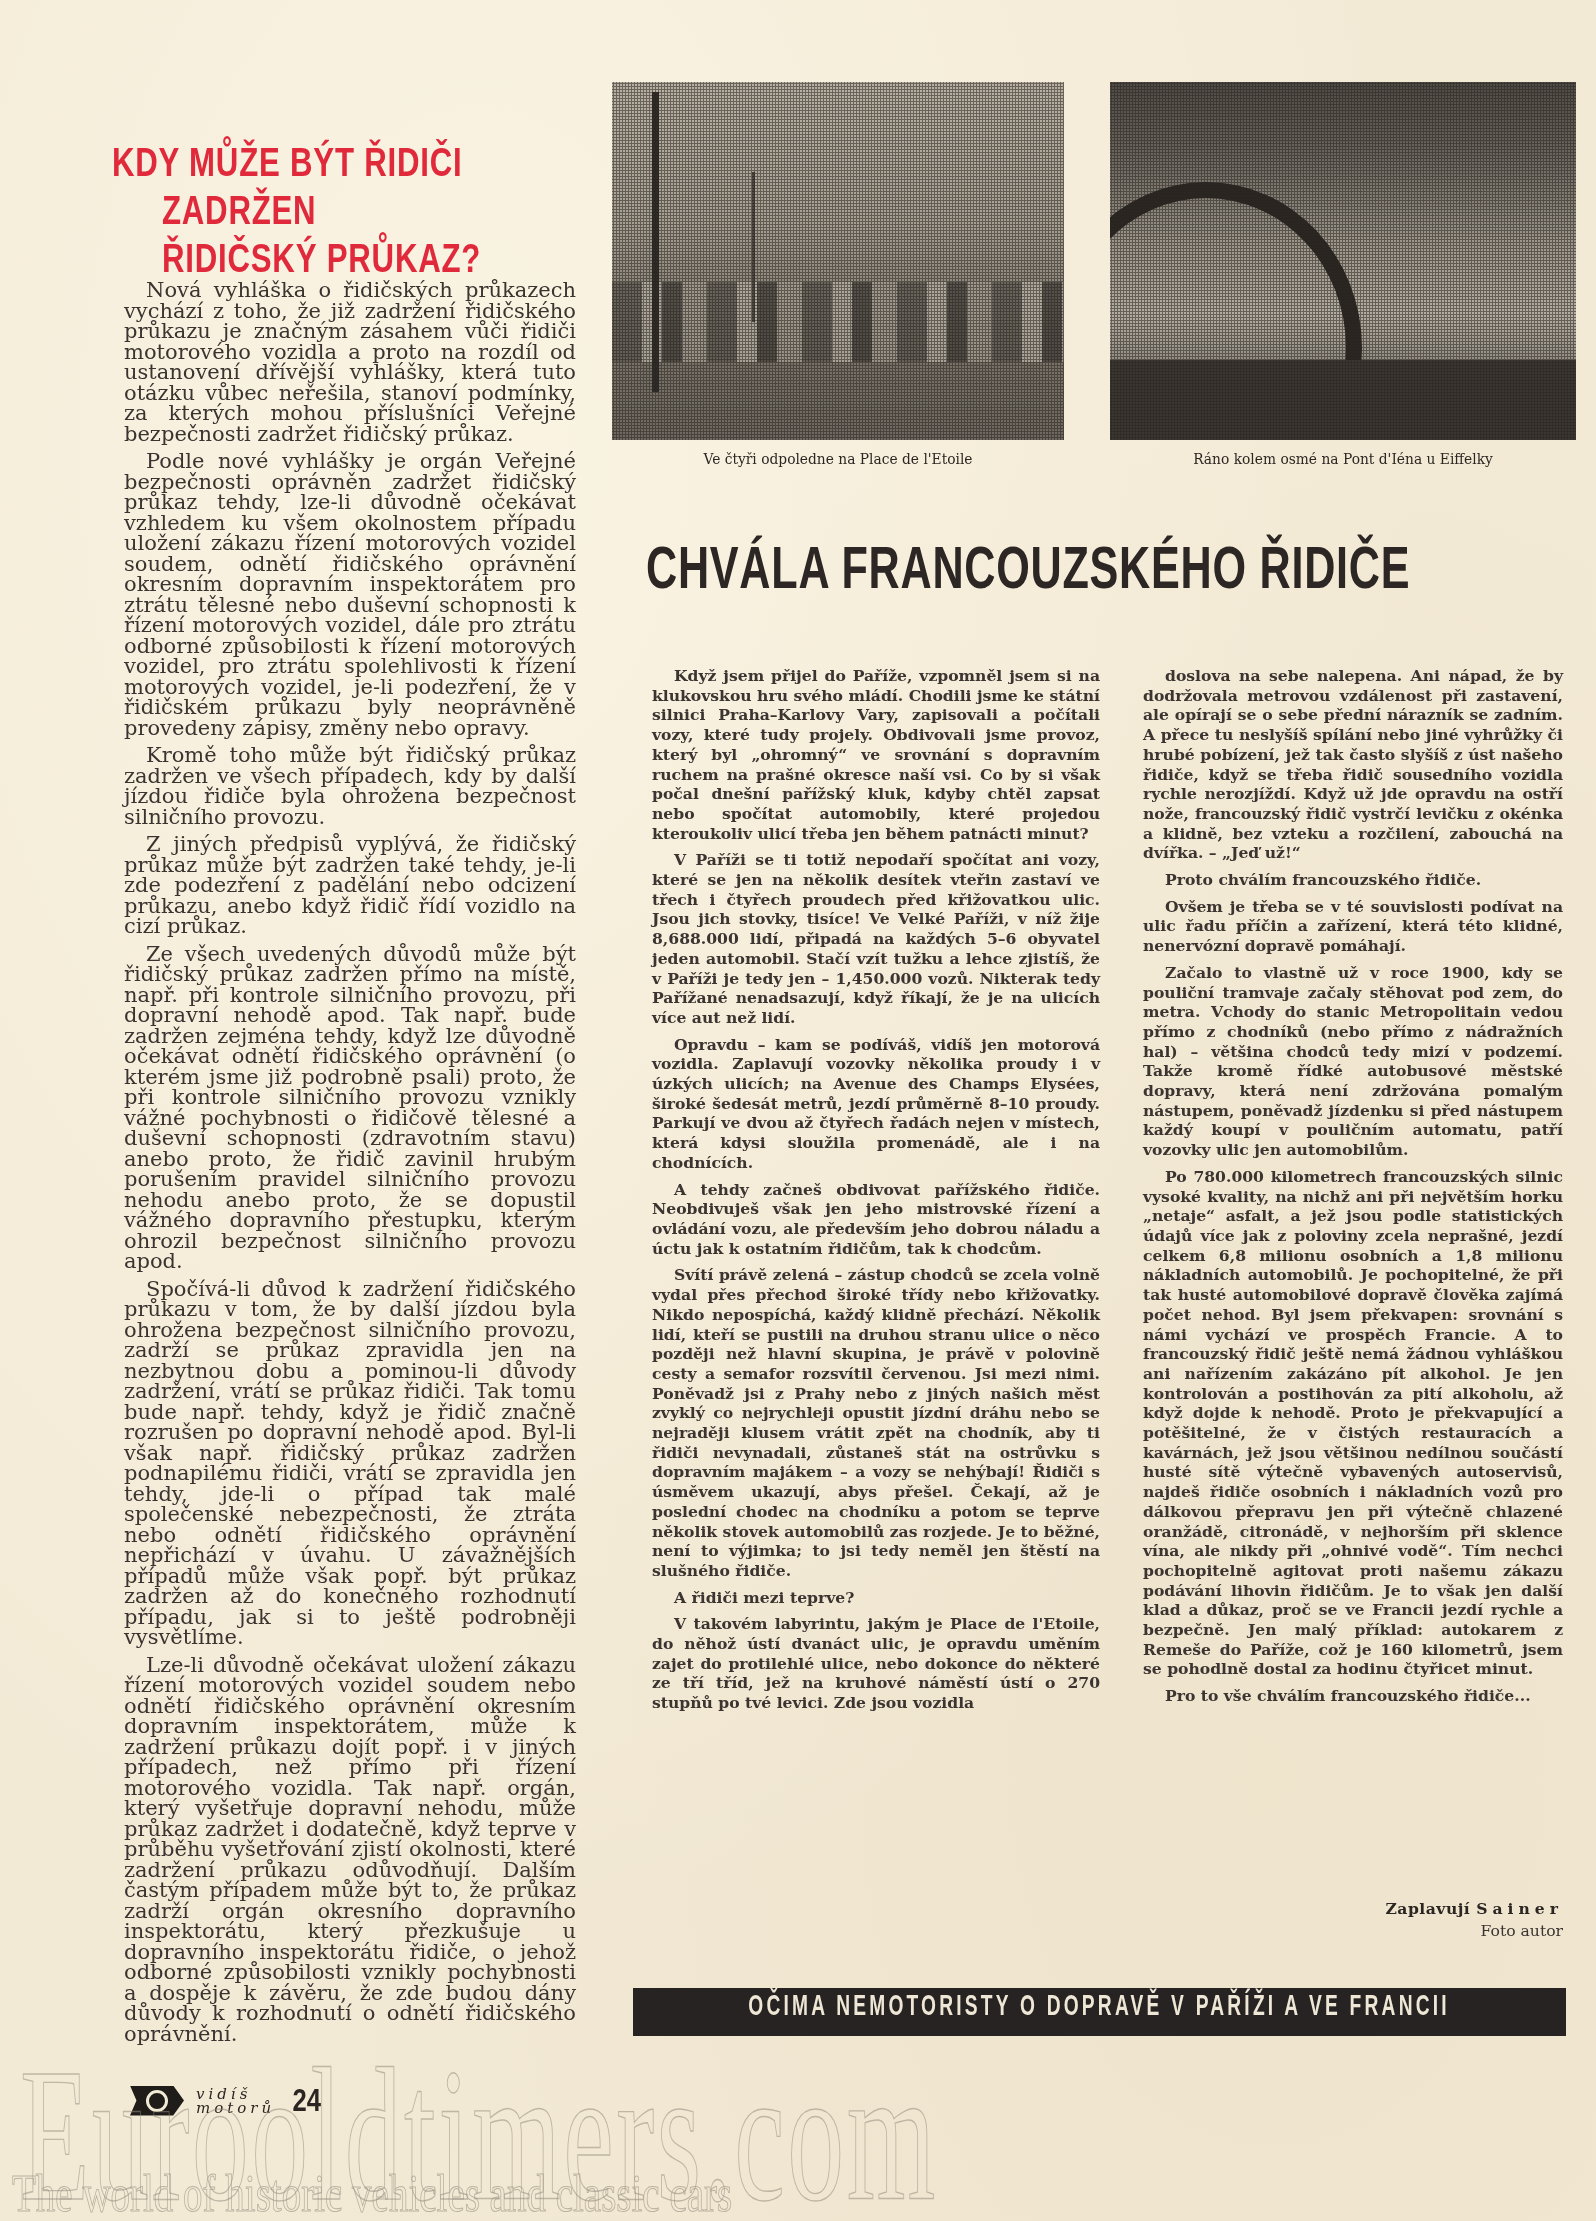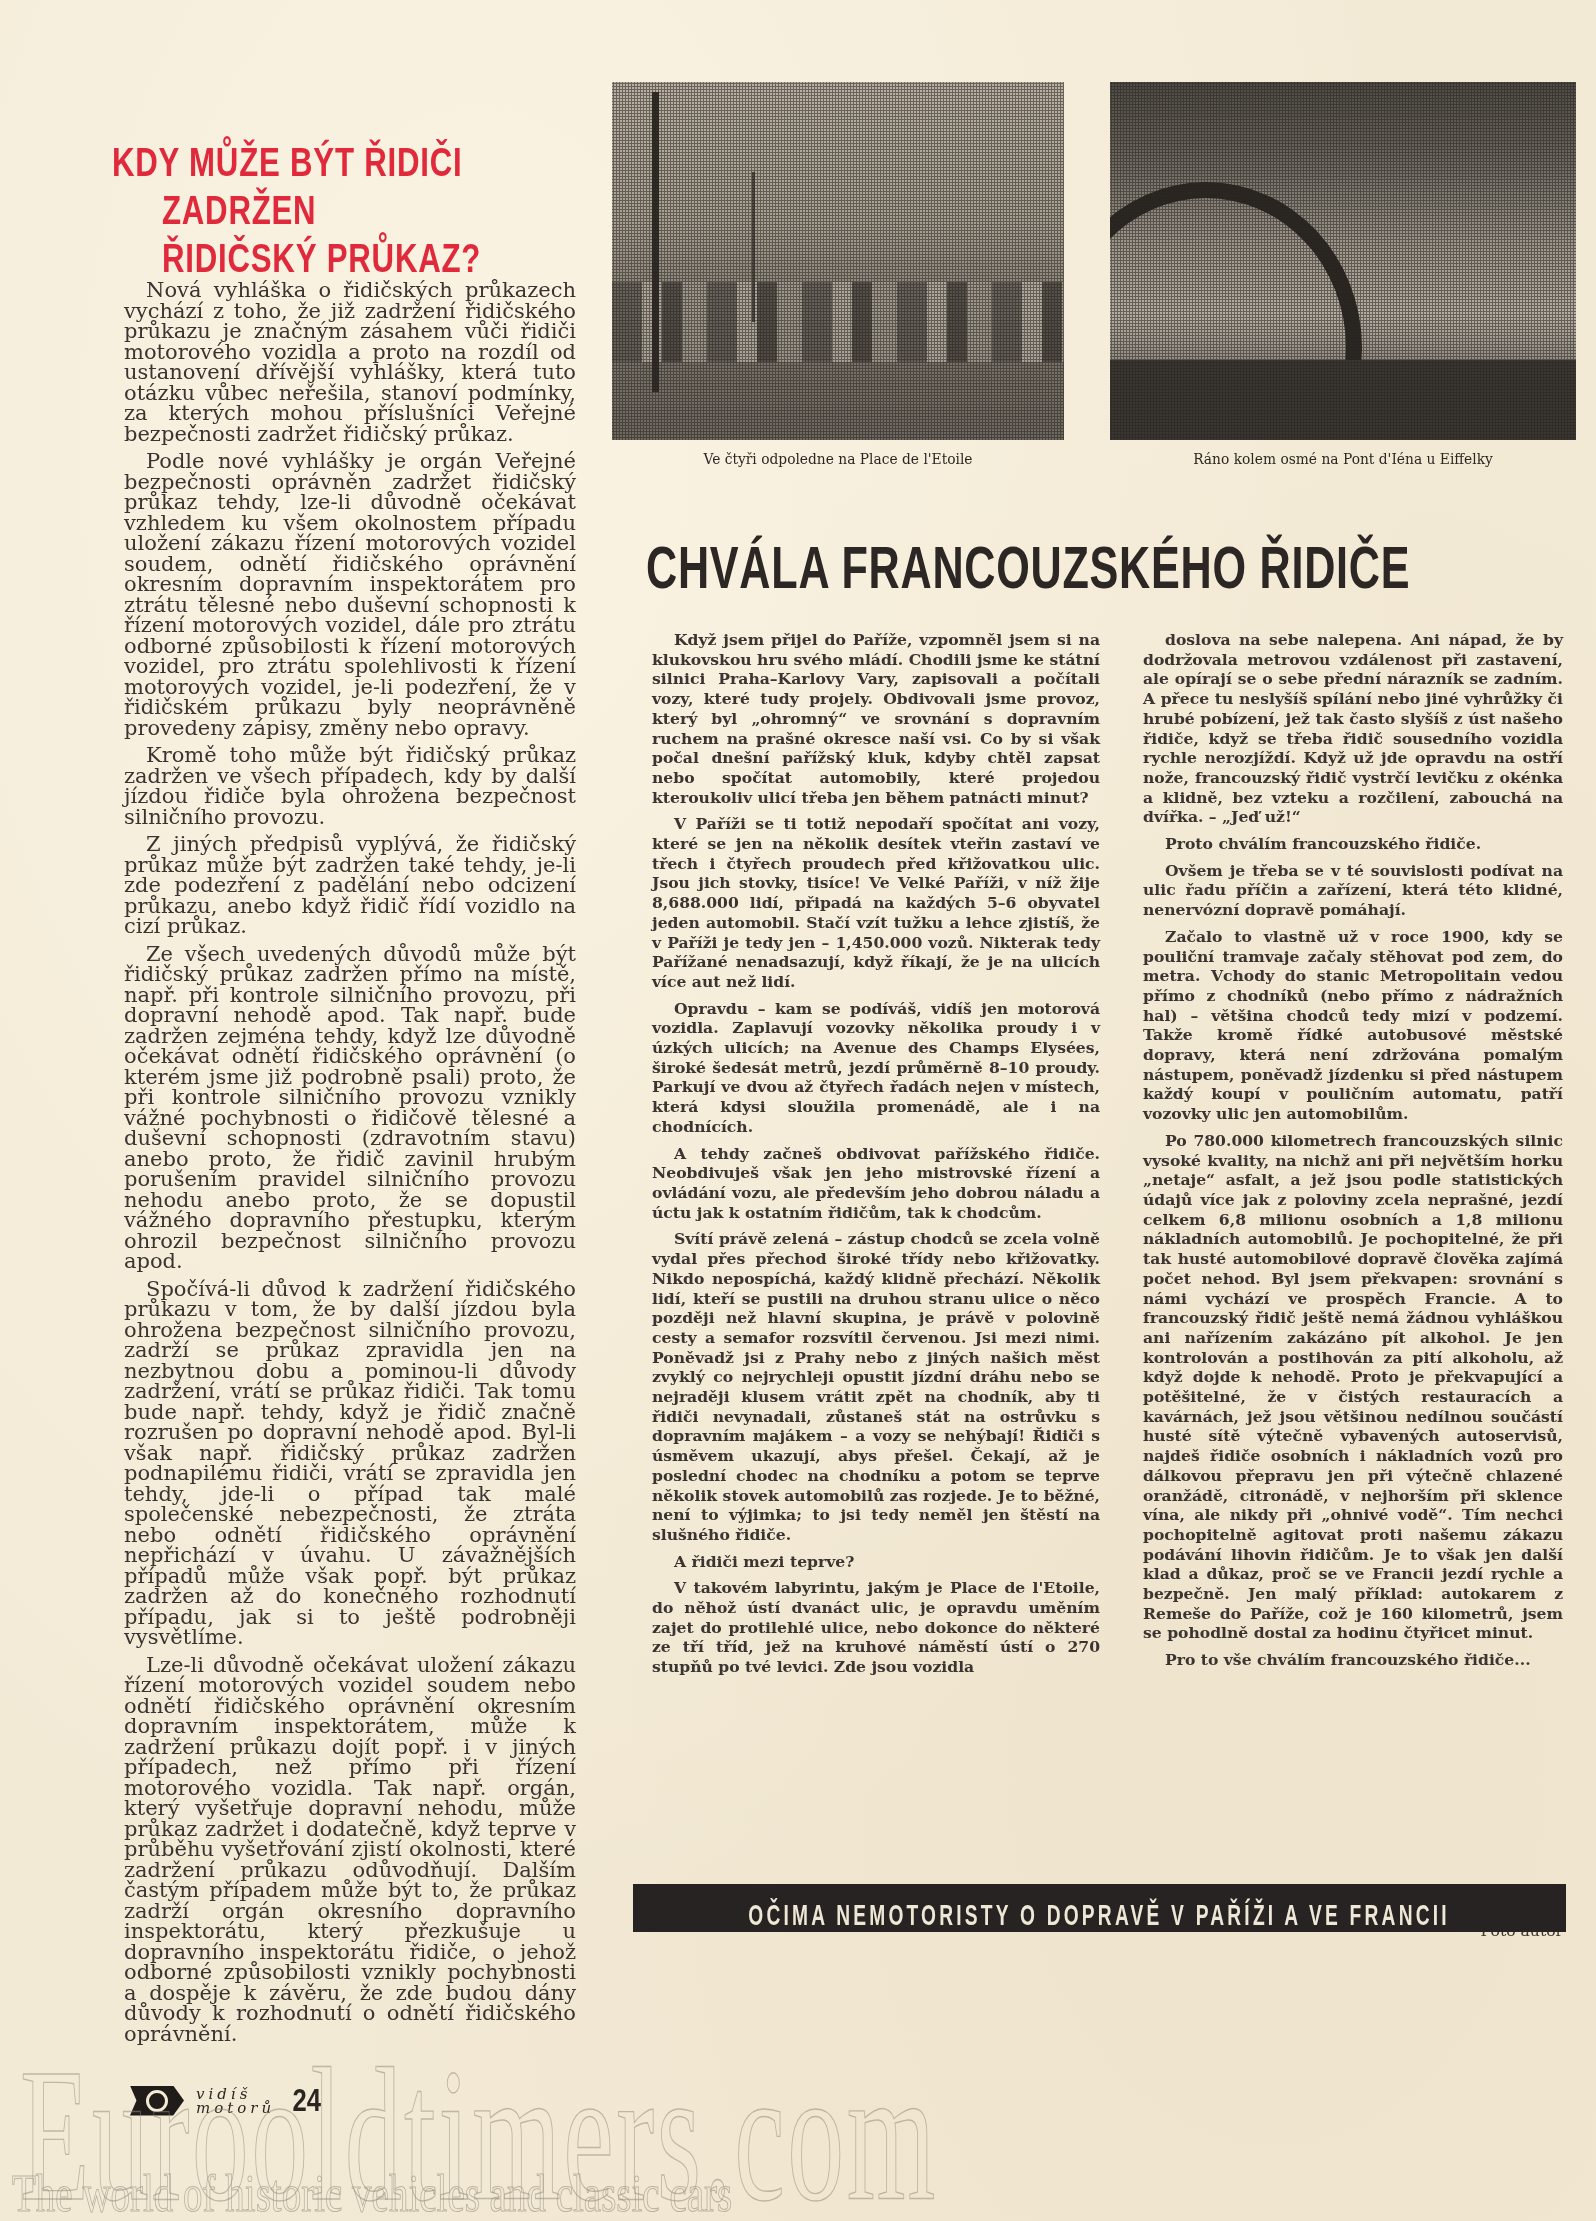--- a/index.html
+++ b/index.html
@@ -64,38 +64,38 @@
   .headline-main {
     position: absolute; left: 646px; top: 535px; width: 960px;
     font-family: "Liberation Sans", sans-serif; font-weight: 900;
     font-size: 60px; line-height: 66px; color: #2c2725;
     transform: scaleX(0.72); transform-origin: left top;
     white-space: nowrap; letter-spacing: 1px;
   }
 
   .col-mid, .col-right {
     position: absolute; font-family: "DejaVu Serif", serif; font-weight: bold;
-    font-size: 15.6px; line-height: 19.7px; text-align: justify; color: #3b3431;
+    font-size: 15.6px; line-height: 19.7px; text-align: justify; color: #3b3431; margin-top: 36px;
   }
   .col-mid { left: 652px; top: 630px; width: 448px; }
   .col-right { left: 1143px; top: 630px; width: 420px; }
   .col-mid p, .col-right p { margin: 0 0 7px 0; text-indent: 22px; }
   .col-mid p.subhead { margin-top: 4px; }
 
   .signature {
     position: absolute; left: 1143px; top: 1898px; width: 420px; text-align: right;
     font-family: "DejaVu Serif", serif; font-size: 15.6px; line-height: 22px;
   }
   .signature .author { font-weight: bold; letter-spacing: 0.5px; }
   .signature .author .surname { letter-spacing: 5px; }
   .signature .photo-credit { font-weight: normal; color: #3b3431; }
 
   .banner {
-    position: absolute; left: 633px; top: 1884px; width: 933px; height: 48px;
-    background: #262322; display: flex; align-items: flex-end; justify-content: center;
+    position: absolute; left: 633px; top: 1988px; width: 933px; height: 48px;
+    background: #262322; display: flex; align-items: flex-start; justify-content: center;
     overflow: hidden;
   }
   .banner span {
     font-family: "Liberation Sans", sans-serif; font-weight: 900; font-size: 30px;
     color: #efe7d6; letter-spacing: 5px; white-space: nowrap;
     transform: scaleX(0.64); display: inline-block;
   }
 
   .footer-logo { position: absolute; left: 130px; top: 2082px; display: flex; align-items: center; }
   .logo-mark {

